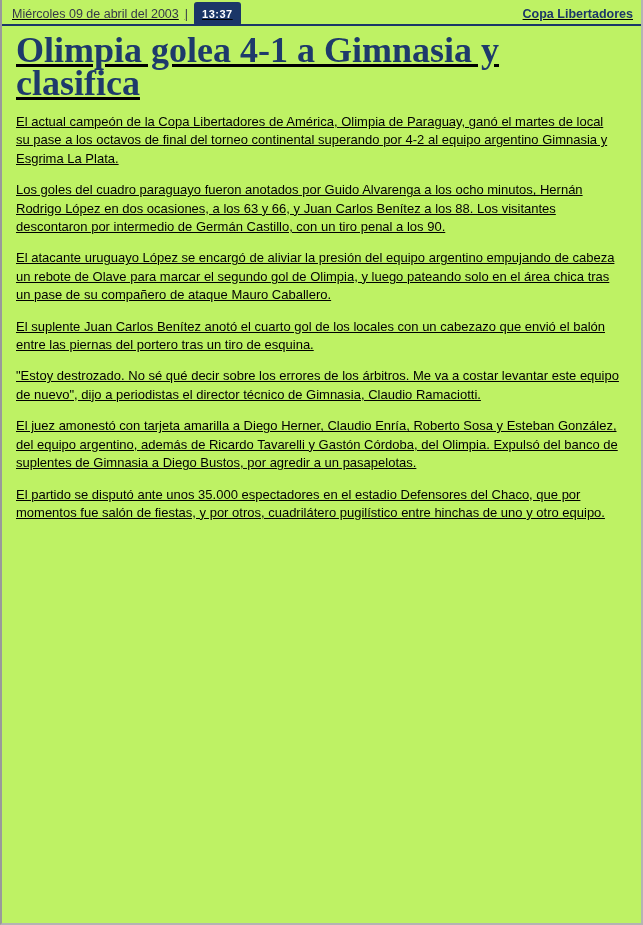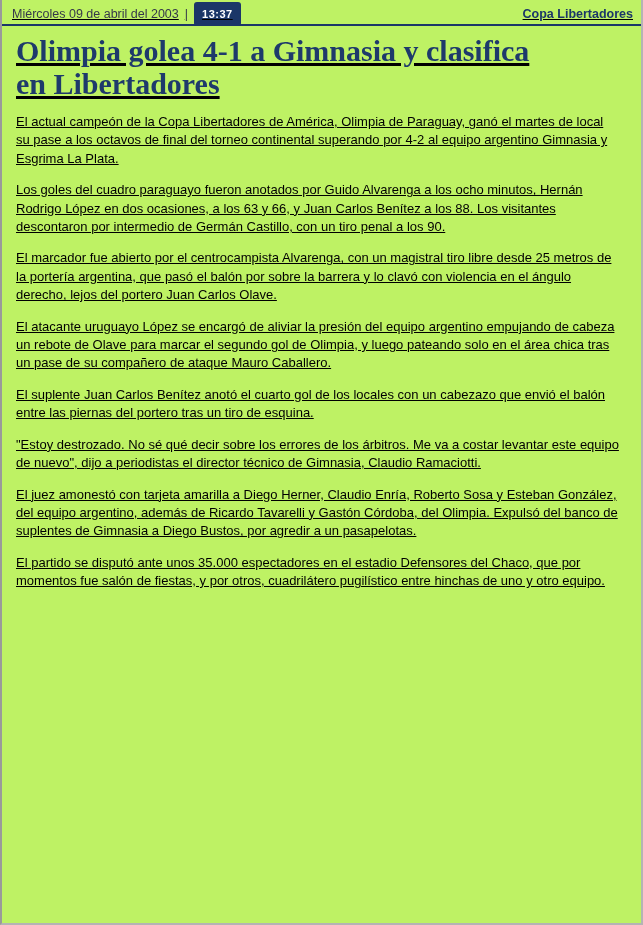--- a/index.html
+++ b/index.html
@@ -36,21 +36,21 @@
     padding: 6px 8px; border-radius: 3px;
     line-height: 12px; letter-spacing: 0.5px;
   }
   .topbar .section {
     margin-left: auto;
     font-size: 12.5px; font-weight: bold; color: #1b3668;
   }
   .headline {
     font-family: "Liberation Serif", "DejaVu Serif", serif;
     font-weight: 600;
-    font-size: 30px;
+    font-size: 36px;
     line-height: 33px;
     color: #1e3a6b;
     padding: 8px 19px 0 14px;
   }
   .byline {
     font-size: 12.5px; font-weight: bold; color: #2b2d36;
     letter-spacing: 0.2px;
     padding: 9px 14px 8px 14px;
     border-bottom: 1px solid #d9d9d9;
   }
@@ -71,28 +71,26 @@
 
   <div class="topbar">
     <span class="date">Miércoles 09 de abril del 2003</span>
     <span class="sep">|</span>
     <span class="time-badge">13:37</span>
     <span class="section">Copa Libertadores</span>
   </div>
 
   <h1 class="headline">
     <span>Olimpia golea 4-1 a Gimnasia y clasifica</span><br>
-    <span>en Libertadores</span>
   </h1>
 
 
   <div class="article-body">
     <p>El actual campeón de la Copa Libertadores de América, Olimpia de Paraguay, ganó el martes de local su pase a los octavos de final del torneo continental superando por 4-2 al equipo argentino Gimnasia y Esgrima La Plata.</p>
     <p>Los goles del cuadro paraguayo fueron anotados por Guido Alvarenga a los ocho minutos, Hernán Rodrigo López en dos ocasiones, a los 63 y 66, y Juan Carlos Benítez a los 88. Los visitantes descontaron por intermedio de Germán Castillo, con un tiro penal a los 90.</p>
-    <p>El marcador fue abierto por el centrocampista Alvarenga, con un magistral tiro libre desde 25 metros de la portería argentina, que pasó el balón por sobre la barrera y lo clavó con violencia en el ángulo derecho, lejos del portero Juan Carlos Olave.</p>
     <p>El atacante uruguayo López se encargó de aliviar la presión del equipo argentino empujando de cabeza un rebote de Olave para marcar el segundo gol de Olimpia, y luego pateando solo en el área chica tras un pase de su compañero de ataque Mauro Caballero.</p>
     <p>El suplente Juan Carlos Benítez anotó el cuarto gol de los locales con un cabezazo que envió el balón entre las piernas del portero tras un tiro de esquina.</p>
     <p>"Estoy destrozado. No sé qué decir sobre los errores de los árbitros. Me va a costar levantar este equipo de nuevo", dijo a periodistas el director técnico de Gimnasia, Claudio Ramaciotti.</p>
     <p>El juez amonestó con tarjeta amarilla a Diego Herner, Claudio Enría, Roberto Sosa y Esteban González, del equipo argentino, además de Ricardo Tavarelli y Gastón Córdoba, del Olimpia. Expulsó del banco de suplentes de Gimnasia a Diego Bustos, por agredir a un pasapelotas.</p>
     <p>El partido se disputó ante unos 35.000 espectadores en el estadio Defensores del Chaco, que por momentos fue salón de fiestas, y por otros, cuadrilátero pugilístico entre hinchas de uno y otro equipo.</p>
   </div>
 
 </div>
 
 </body></html>

